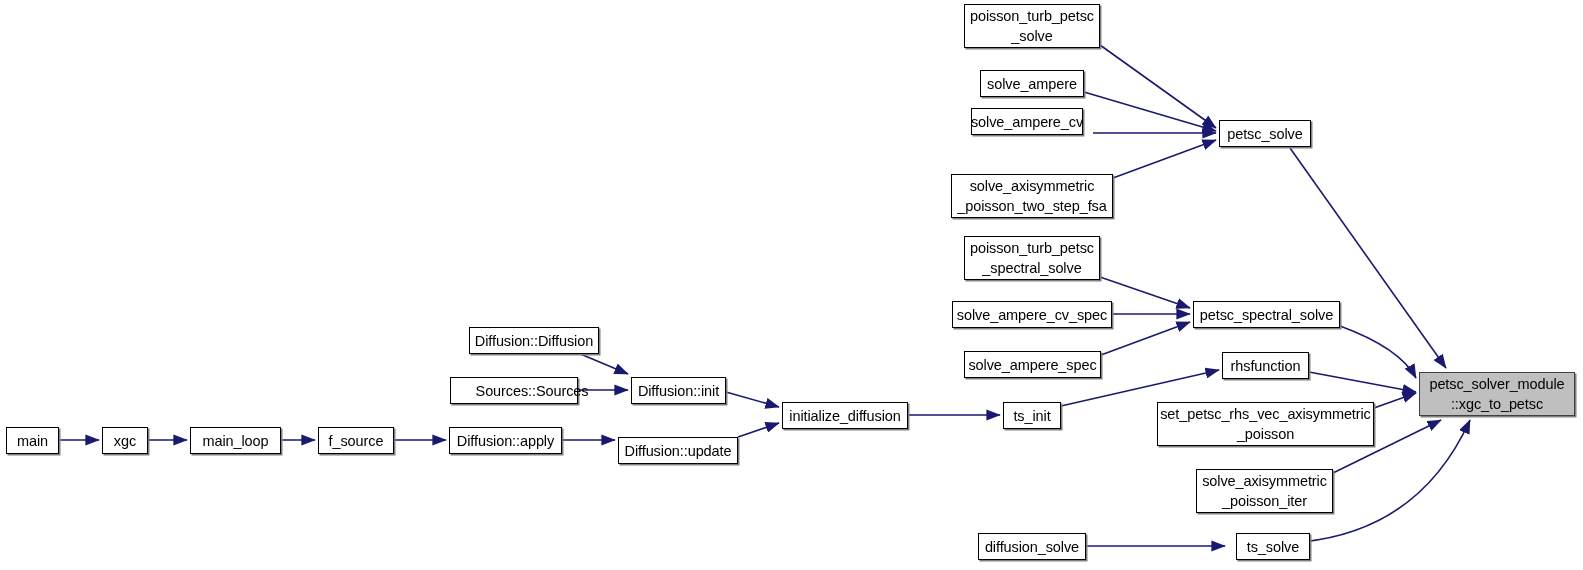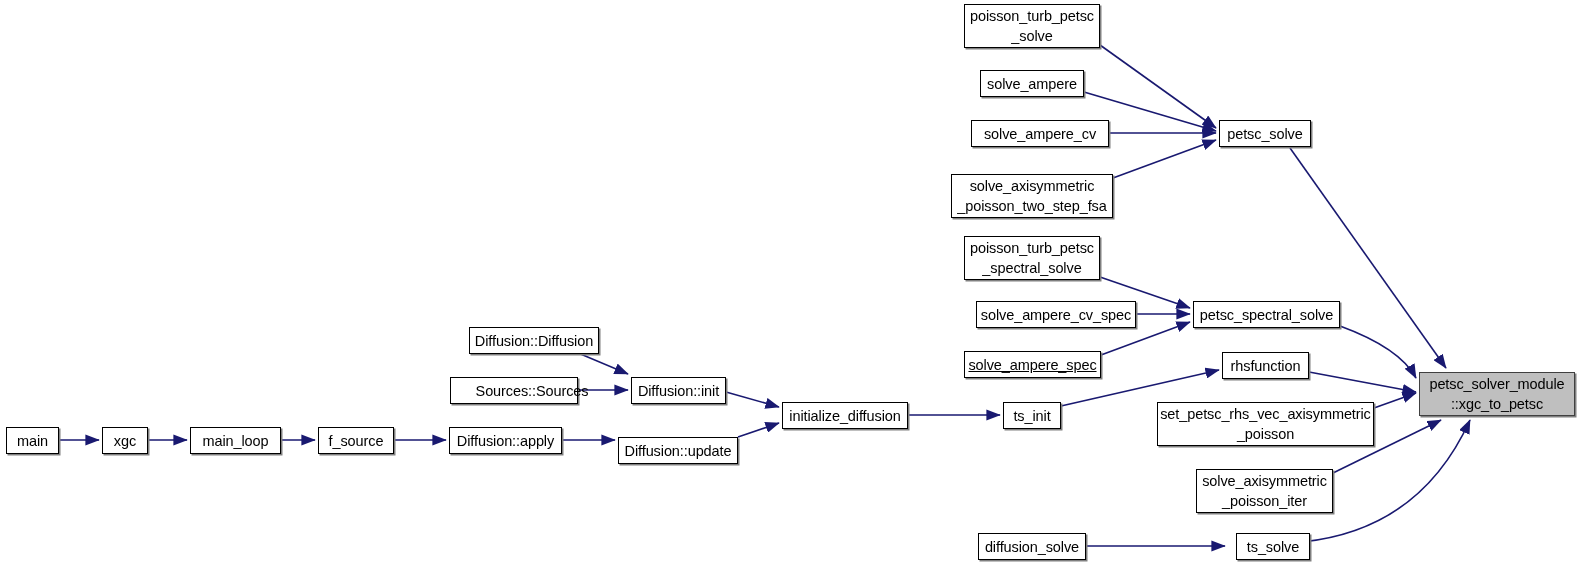--- a/index.html
+++ b/index.html
@@ -86,28 +86,28 @@
         <path d="M394,440 L446,440" marker-end="url(#arrowhead)"></path>
         <path d="M276,440 L315,440" marker-end="url(#arrowhead)"></path>
         <path d="M148,440 L187,440" marker-end="url(#arrowhead)"></path>
         <path d="M59,440 L99,440" marker-end="url(#arrowhead)"></path>
       </g>
   </svg>
   <div id="node-layer">
       <div class="node" style="left: 964px; top: 4px; width: 136px; height: 44px;"><span class="node-label">poisson_turb_petsc
 _solve</span></div>
       <div class="node" style="left: 980px; top: 70px; width: 104px; height: 27px;"><span class="node-label">solve_ampere</span></div>
-      <div class="node" style="left: 971px; top: 120px; width: 138px; height: 27px;"><span class="node-label">solve_ampere_cv</span></div>
+      <div class="node" style="left: 971px; top: 108px; width: 112px; height: 27px;"><span class="node-label">solve_ampere_cv</span></div>
       <div class="node" style="left: 951px; top: 174px; width: 162px; height: 44px;"><span class="node-label">solve_axisymmetric
 _poisson_two_step_fsa</span></div>
       <div class="node" style="left: 1219px; top: 120px; width: 92px; height: 27px;"><span class="node-label">petsc_solve</span></div>
       <div class="node" style="left: 964px; top: 236px; width: 136px; height: 44px;"><span class="node-label">poisson_turb_petsc
 _spectral_solve</span></div>
-      <div class="node" style="left: 976px; top: 301px; width: 160px; height: 27px;"><span class="node-label">solve_ampere_cv_spec</span></div>
-      <div class="node" style="left: 964px; top: 351px; width: 137px; height: 27px; text-decoration: underline;"><span class="node-label">solve_ampere_spec</span></div>
+      <div class="node" style="left: 952px; top: 301px; width: 160px; height: 27px;"><span class="node-label">solve_ampere_cv_spec</span></div>
+      <div class="node" style="left: 964px; top: 351px; width: 137px; height: 27px;"><span class="node-label">solve_ampere_spec</span></div>
       <div class="node" style="left: 1193px; top: 301px; width: 147px; height: 27px; align-items: center;"><span class="node-label">petsc_spectral_solve</span></div>
       <div class="node" style="left: 1222px; top: 352px; width: 87px; height: 27px;"><span class="node-label">rhsfunction</span></div>
       <div class="node" style="left: 1157px; top: 402px; width: 217px; height: 44px;"><span class="node-label">set_petsc_rhs_vec_axisymmetric
 _poisson</span></div>
       <div class="node" style="left: 1196px; top: 469px; width: 137px; height: 44px;"><span class="node-label">solve_axisymmetric
 _poisson_iter</span></div>
       <div class="node" style="left: 978px; top: 533px; width: 108px; height: 27px;"><span class="node-label">diffusion_solve</span></div>
       <div class="node" style="left: 1228px; top: 533px; width: 74px; height: 27px; margin-left: 8px;"><span class="node-label">ts_solve</span></div>
       <div class="node" style="left: 1003px; top: 402px; width: 58px; height: 27px;"><span class="node-label">ts_init</span></div>
       <div class="node" style="left: 782px; top: 402px; width: 126px; height: 27px;"><span class="node-label">initialize_diffusion</span></div>

